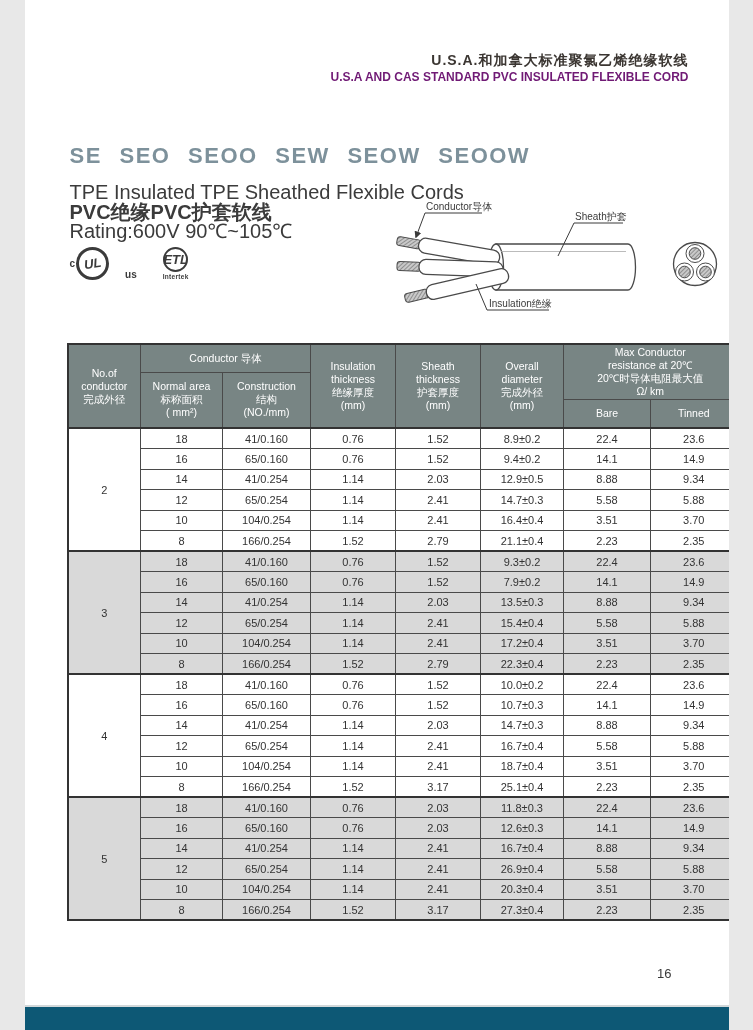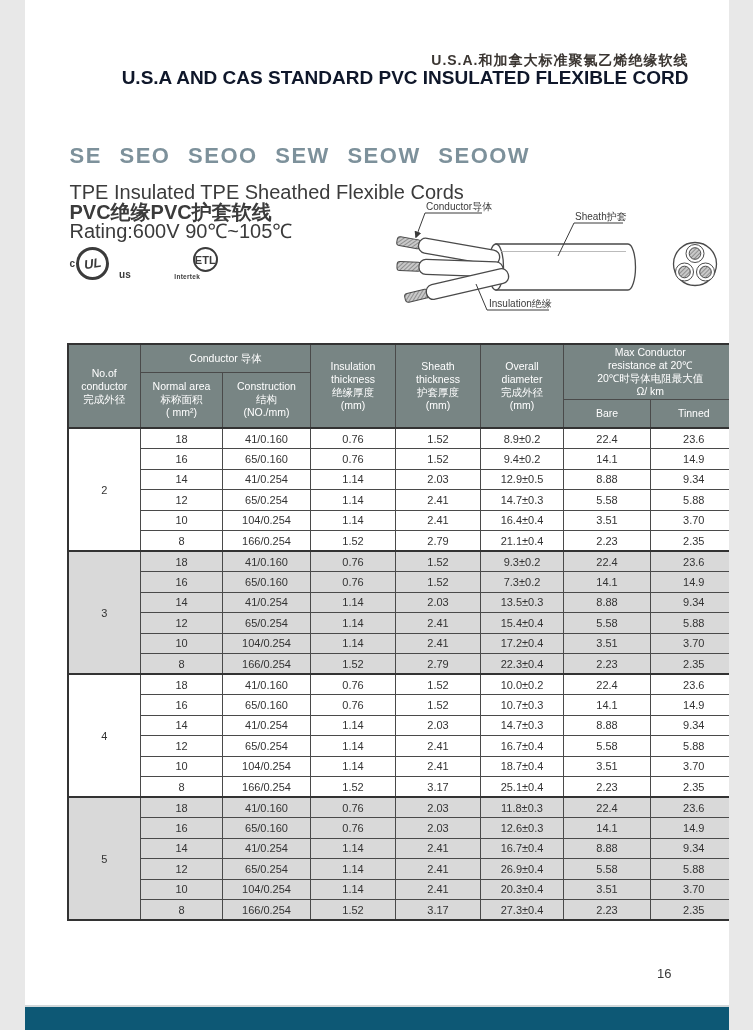--- a/index.html
+++ b/index.html
@@ -11,42 +11,42 @@
   html,body{background:#e8e8e8;}
   body{font-family:"Liberation Sans", sans-serif;}
   .page{
     position:relative;width:704px;height:1030px;background:#ffffff;
     overflow:hidden;margin:0 auto;color:#3b3b3b;
   }
 
   
   .doc-header{position:absolute;top:52px;right:40px;text-align:right;line-height:17px;}
   .doc-header .zh{font-size:14px;font-weight:bold;letter-spacing:1px;color:#3b3632;}
-  .doc-header .en{font-size:19px;font-weight:bold;color:#0f172a;}
+  .doc-header .en{font-size:12px;font-weight:bold;color:#701a75;}
 
   
   .product-title{
     position:absolute;left:45px;top:143px;font-size:22px;font-weight:bold;
     letter-spacing:1.5px;word-spacing:10px;color:#7d919b;white-space:nowrap;
   }
   .product-sub{position:absolute;left:45px;top:183px;font-size:20px;line-height:19.5px;color:#3b3b3b;}
   .product-sub .zh{font-weight:bold;}
 
   
   .logos{position:absolute;left:45px;top:247px;display:flex;align-items:center;gap:26px;}
   .ul-logo{display:flex;align-items:center;}
   .ul-c{font-size:10px;font-weight:bold;margin-right:1px;align-self:center;}
   .ul-circle{width:33px;height:33px;border:3px solid #3b3b3b;border-radius:50%;
     display:inline-flex;align-items:center;justify-content:center;}
   .ul-text{font-size:13px;font-weight:bold;font-style:italic;transform:rotate(-8deg);}
-  .ul-us{font-size:10px;font-weight:bold;margin-left:10px;align-self:flex-end;}
+  .ul-us{font-size:10px;font-weight:bold;margin-left:16px;align-self:flex-end;}
   .etl-logo{display:flex;flex-direction:column;align-items:center;}
   .etl-circle{width:25px;height:25px;border:2.5px solid #3b3b3b;border-radius:50%;
     display:inline-flex;align-items:center;justify-content:center;
-    font-size:11px;font-weight:bold;margin-left:36px;}
+    font-size:13px;font-weight:bold;font-style:italic;}
   .etl-sub{font-size:6.5px;font-weight:bold;margin-top:1px;letter-spacing:.3px;}
 
   
   .cable-diagram{position:absolute;left:358px;top:196px;}
   .cable-diagram text{font-family:"Liberation Sans",sans-serif;font-size:10px;fill:#3b3b3b;}
 
   
   .spec-table{
     position:absolute;left:42px;top:343px;width:670px;
     border-collapse:collapse;table-layout:fixed;
@@ -268,21 +268,21 @@
           <td>1.52</td>
           <td>9.3±0.2</td>
           <td>22.4</td>
           <td>23.6</td>
         </tr>
         <tr class="shaded ">
           <td>16</td>
           <td>65/0.160</td>
           <td>0.76</td>
           <td>1.52</td>
-          <td>7.3±0.2</td>
+          <td>7.9±0.2</td>
           <td>14.1</td>
           <td>14.9</td>
         </tr>
         <tr class="shaded ">
           <td>14</td>
           <td>41/0.254</td>
           <td>1.14</td>
           <td>2.03</td>
           <td>13.5±0.3</td>
           <td>8.88</td>

